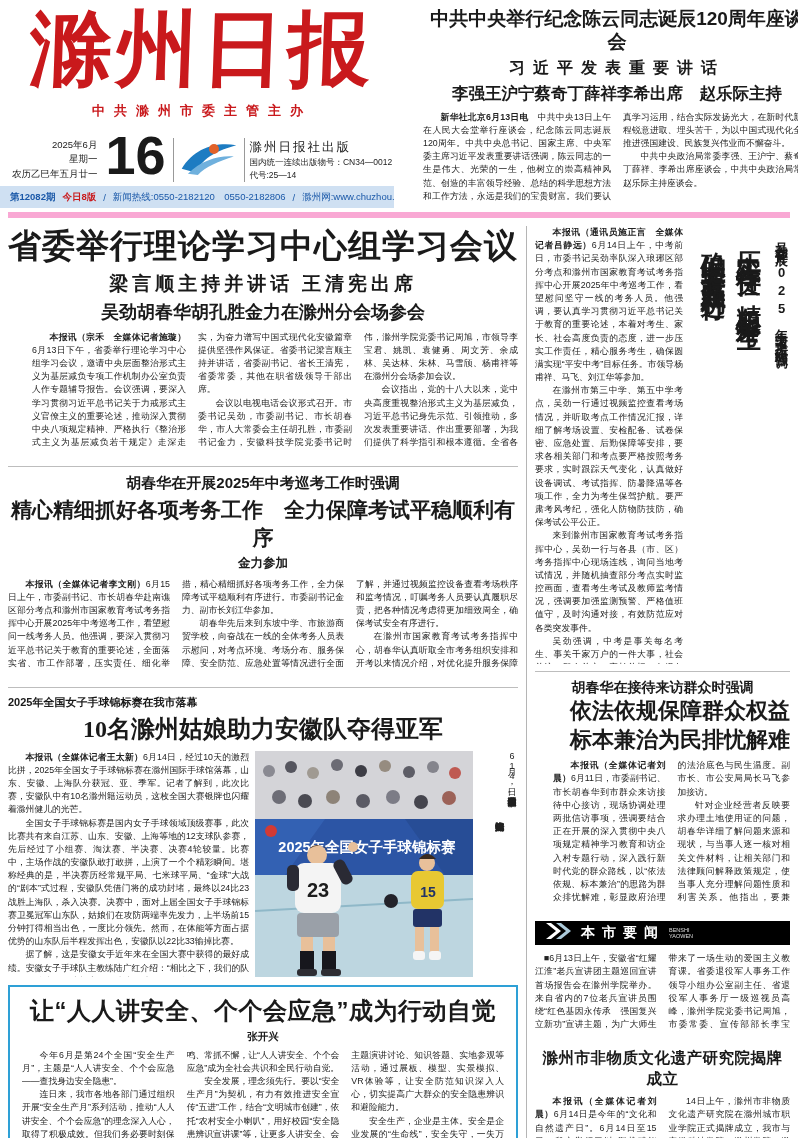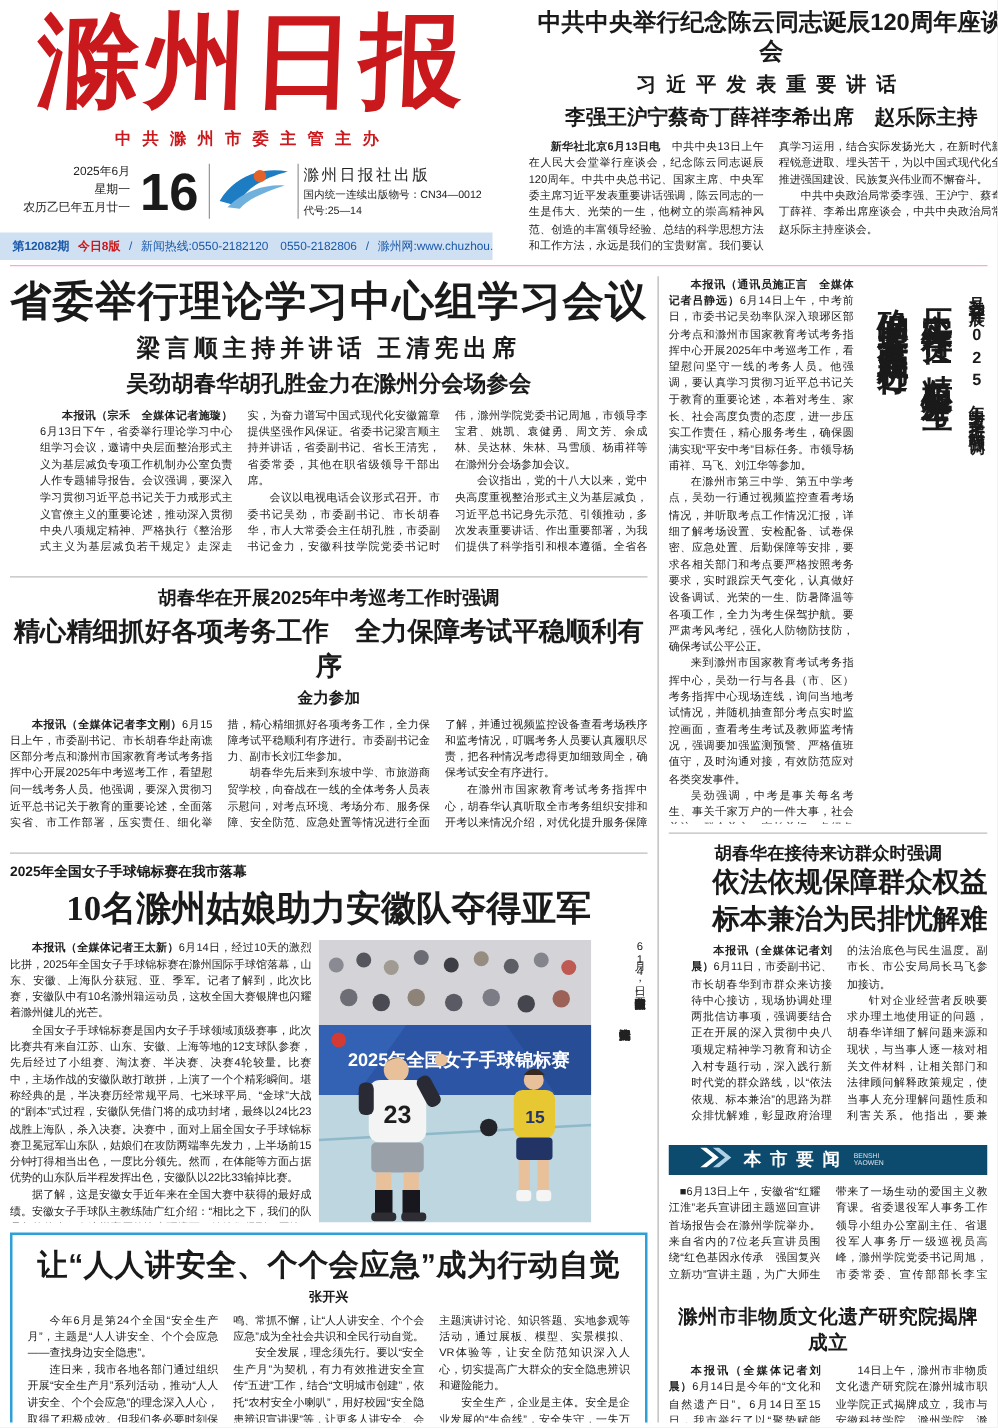--- a/index.html
+++ b/index.html
@@ -15,21 +15,21 @@
     font-family: "Liberation Serif", serif; font-weight: 900;
     font-size: 82px; line-height: 1.12; letter-spacing: 4px;
     color: #c9191c; text-align: center; transform: skewX(-2deg);
   }
   .mast-sup {
     margin-top: 6px; text-align:center; color:#c9191c;
     font-weight: bold; font-size: 13px; letter-spacing: 9px;
   }
   .mast-meta { margin-top: 8px; display:flex; align-items:flex-end; justify-content:center; gap:4px; }
   .meta-date { text-align:right; font-size:9.5px; line-height:1.55; color:#222; }
-  .meta-day { font-size:42px; font-weight:900; line-height:1; padding:0 4px; }
+  .meta-day { font-size:54px; font-weight:900; line-height:1; padding:0 4px; }
   .meta-sep { width:1px; height:44px; background:#999; }
   .meta-pub { font-size:8.5px; line-height:1.5; color:#222; }
   .meta-pub .pubname { font-size:12.5px; font-weight:normal; letter-spacing:2px; }
   .info-bar {
     position:absolute; left:0; top:186px; width:394px; height:22px;
     background:#cfe0f2; display:flex; align-items:center; gap:7px;
     padding:0 10px; font-size:9.5px; color:#1a58a8; white-space:nowrap; overflow:hidden;
   }
   .info-bar .issue { font-weight:bold; }
   .info-bar .pages { font-weight:bold; color:#c9191c; }
@@ -38,38 +38,38 @@
   .cy-title { font-size:19px; font-weight:900; text-align:center; letter-spacing:0; line-height:1.2; }
   .cy-sub1 { font-family:"Liberation Serif", serif; font-weight:900; font-size:16px; letter-spacing:8px; text-align:center; margin-top:4px; }
   .cy-sub2 { font-size:16.5px; font-weight:900; text-align:center; margin-top:4px; }
   
   .bodytext { text-align:justify; font-size:8.8px; line-height:1.5; color:#222; overflow:hidden; }
   .bodytext p { text-indent:2em; }
   .bodytext b { font-weight:bold; }
   .c2 { column-count:2; column-gap:12px; }
   .c3 { column-count:3; column-gap:12px; }
   
-  .main { position:absolute; left:8px; right:8px; top:212px; bottom:4px; border-top:1px solid #f9a8d4; display:flex; padding-top:8px; }
+  .main { position:absolute; left:8px; right:8px; top:212px; bottom:4px; border-top:6px solid #f9a8d4; display:flex; padding-top:8px; }
   .col-left { width:518px; padding-right:8px; overflow:hidden; }
   .vdiv { width:1px; background:#b5b5b5; }
   .col-right { flex:1; padding-left:8px; overflow:hidden; }
   .hrule { border:0; border-top:1px solid #bdbdbd; margin:7px 0; }
   
   .sw-title { font-size:33px; font-weight:900; letter-spacing:1px; text-align:center; line-height:1.2; }
   .sw-sub1 { font-family:"Liberation Serif", serif; font-weight:900; font-size:19px; letter-spacing:4px; text-align:center; margin-top:5px; }
   .sw-sub2 { font-size:18px; font-weight:900; text-align:center; margin-top:3px; }
   .sw-body { height:128px; margin-top:7px;margin-left:24px; }
   
   .zk-kicker { font-size:15px; font-weight:900; text-align:center; }
   .zk-title { font-family:"Liberation Serif", serif; font-weight:900; font-size:21px; text-align:center; margin-top:3px; }
   .zk-byline { font-size:12.5px; font-weight:bold; text-align:center; margin-top:3px; }
   .zk-body { height:102px; margin-top:6px; }
   
   .hb-kicker { font-size:11px; font-weight:900; text-align:left; }
-  .hb-title { font-family:"Liberation Serif", serif; font-weight:900; font-size:28px; text-align:center; margin-top:3px; }
+  .hb-title { font-family:"Liberation Serif", serif; font-weight:900; font-size:24px; text-align:center; margin-top:3px; }
   .hb-row { display:flex; margin-top:6px; gap:6px; }
   .hb-text { width:248px; height:226px; }
   .hb-photo { width:218px; height:226px; flex:none; }
   .hb-cap {
     width:40px; height:226px; writing-mode:vertical-rl; text-orientation:upright;
     font-size:9px; line-height:1.35; color:#222; text-align:left; overflow:hidden;
   }
   .hb-cap .credit { padding-top:64px; font-weight:bold; }
   
   .safe-box { margin-top:8px; border:2px solid #2ea0d6; padding:8px 12px 6px; }
@@ -81,22 +81,22 @@
   .wj-body { width:148px; height:100%; }
   .wj-heads { flex:1; writing-mode:vertical-rl; text-orientation:upright; padding-top:6px; }
   .wj-kicker { font-size:13px; letter-spacing:3px; font-weight:bold; margin-left:8px; }
   .wj-title { font-size:25px; font-weight:900; letter-spacing:4px; margin-left:4px; line-height:1.25; }
   
   .xf-kicker { font-size:14px; font-weight:900; text-align:center; }
   .xf-title { font-family:"Liberation Serif", serif; font-weight:900; font-size:22px; text-align:right; line-height:1.3; }
   .xf-body { height:158px; margin-top:5px;margin-left:18px; }
   
   .bs-bar {
-    height:24px; background:#0c4a6e; display:flex; align-items:center;
-    color:#fff; padding-left:24px; margin-top:4px;
+    height:24px; background:#000000; display:flex; align-items:center;
+    color:#fff; padding-left:10px; margin-top:4px;
   }
   .bs-label { font-size:14px; font-weight:900; letter-spacing:7px; margin-left:6px; }
   .bs-en { font-size:5.5px; line-height:1.2; color:rgba(255,255,255,.85); margin-left:4px; }
   .bs-brief { height:88px; margin-top:7px; }
   
   .fy-title { font-family:"Liberation Serif", serif; font-weight:900; font-size:15.5px; letter-spacing:0.5px; text-align:center; margin-top:8px; }
   .fy-body { height:92px; margin-top:5px; }
 </style>
 </head>
 <body>
@@ -270,21 +270,21 @@
 
     </div>
 
     <div class="vdiv"></div>
 
     <div class="col-right">
 
       <div class="wj">
         <div class="bodytext wj-body">
           <p><b>本报讯（通讯员施正言　全媒体记者吕静远）</b><span>6月14日上午，中考前日，市委书记吴劲率队深入琅琊区部分考点和滁州市国家教育考试考务指挥中心开展2025年中考巡考工作，看望慰问坚守一线的考务人员。他强调，要认真学习贯彻习近平总书记关于教育的重要论述，本着对考生、家长、社会高度负责的态度，进一步压实工作责任，精心服务考生，确保圆满实现“平安中考”目标任务。市领导杨甫祥、马飞、刘江华等参加。</span></p>
-          <p>在滁州市第三中学、第五中学考点，吴劲一行通过视频监控查看考场情况，并听取考点工作情况汇报，详细了解考场设置、安检配备、试卷保密、应急处置、后勤保障等安排，要求各相关部门和考点要严格按照考务要求，实时跟踪天气变化，认真做好设备调试、光荣的一生、防暑降温等各项工作，全力为考生保驾护航。要严肃考风考纪，强化人防物防技防，确保考试公平公正。</p>
+          <p>在滁州市第三中学、第五中学考点，吴劲一行通过视频监控查看考场情况，并听取考点工作情况汇报，详细了解考场设置、安检配备、试卷保密、应急处置、后勤保障等安排，要求各相关部门和考点要严格按照考务要求，实时跟踪天气变化，认真做好设备调试、考试指挥、防暑降温等各项工作，全力为考生保驾护航。要严肃考风考纪，强化人防物防技防，确保考试公平公正。</p>
           <p>来到滁州市国家教育考试考务指挥中心，吴劲一行与各县（市、区）考务指挥中心现场连线，询问当地考试情况，并随机抽查部分考点实时监控画面，查看考生考试及教师监考情况，强调要加强监测预警、严格值班值守，及时沟通对接，有效防范应对各类突发事件。</p>
           <p>吴劲强调，中考是事关每名考生、事关千家万户的一件大事，社会关注、群众关心、家长关切。各级各部门要切实增强“时时放心不下”的责任感，把高标准、严要求贯穿中考工作的全过程和各环节，用心用情、细致严谨做好各项服务保障工作，确保考试安全顺利、平稳有序。要牢固树立一盘棋思想，强化协调联动，统筹做好交通疏导、噪音治理、食宿安全、电力保障、心理辅导等各项工作，为考生营造安心、舒心、顺心的考试环境。</p>
 
         </div>
         <div class="wj-heads">
           <div class="wj-kicker">吴劲在开展2025年中考巡考工作时强调</div>
           <div class="wj-title">压实工作责任　精心服务考生</div>
           <div class="wj-title">确保中考安全有序顺利进行</div>
         </div>
       </div>

